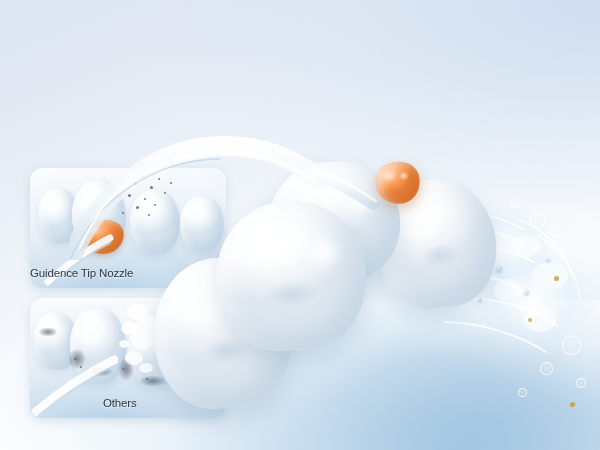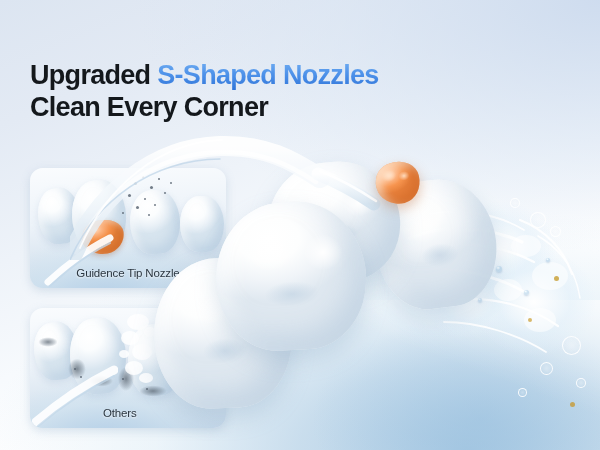--- a/index.html
+++ b/index.html
@@ -188,21 +188,21 @@
     position: absolute;
     left: 30px;
     width: 196px;
     height: 120px;
     border-radius: 13px;
     overflow: hidden;
     box-shadow: 0 3px 10px rgba(140,168,196,0.3);
     background: #eaf1f8;
   }
   #card-good { top: 168px; }
-  #card-bad  { top: 308px; }
+  #card-bad  { top: 298px; }
 
   .card-bg {
     position: absolute;
     inset: 0;
     background:
       linear-gradient(175deg, #fafcfe 0%, #edf3f9 42%, #d4e2ee 78%, #c3d6e8 100%);
   }
   .card-pool {
     position: absolute;
     left: -10px; right: -10px; bottom: -12px; height: 62px;
@@ -241,21 +241,20 @@
     position: absolute;
     border-radius: 50%;
     background: rgba(78,90,104,0.78);
   }
 
   .card-caption {
     position: absolute;
     left: 0;
     right: 0;
     bottom: 9px;
-    text-align: center;
     font-size: 11.5px;
     color: #2b3640;
     letter-spacing: -0.15px;
     text-shadow: 0 1px 2px rgba(255,255,255,0.85);
   }
   #card-bad .card-caption { text-align: left; padding-left: 73px; }
 </style>
 </head>
 <body>
 
@@ -427,19 +426,15 @@
         <ellipse cx="26" cy="58" rx="9" ry="7"></ellipse>
         <ellipse cx="42" cy="22" rx="6" ry="5"></ellipse>
         <ellipse cx="16" cy="44" rx="5" ry="4"></ellipse>
         <ellipse cx="38" cy="68" rx="7" ry="5"></ellipse>
       </g>
     </svg>
 
     <div class="card-caption">Others</div>
   </div>
 
-  <div class="headline">
-    <span>Upgraded </span><span class="accent">S-Shaped Nozzles</span>
-    <span class="headline-line2">Clean Every Corner</span>
-  </div>
 
 
 </div>
 
 </body></html>

